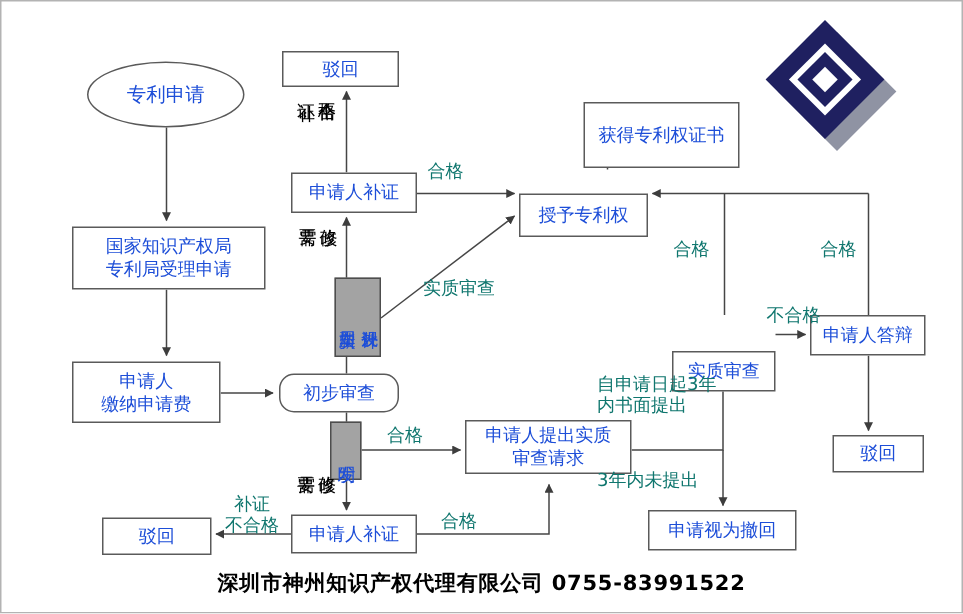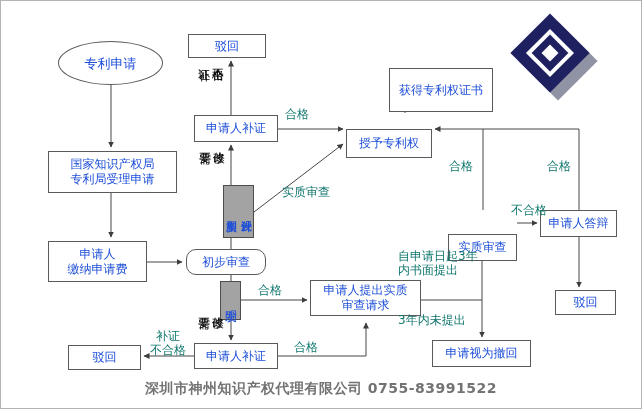--- a/index.html
+++ b/index.html
@@ -33,21 +33,21 @@
     white-space:pre-line;
   }
   .vlabel{
     position:absolute;z-index:3;
     writing-mode:vertical-lr;text-orientation:upright;
     font-size:12px;line-height:14px;color:#000;
     white-space:pre-line;
   }
   .footer{
     position:absolute;left:0;right:0;bottom:10px;z-index:3;
-    text-align:center;color:#737373;font-weight:bold;font-size:14px;
+    text-align:center;color:#000000;font-weight:bold;font-size:14px;
     letter-spacing:0.5px;
   }
   .logo{position:absolute;left:505px;top:12px;width:92px;height:88px;z-index:2;}
   .logo .d{position:absolute;transform:rotate(45deg);}
   .logo .shadow{width:56px;height:56px;left:24px;top:20px;background:#8f93a3;}
   .logo .navy{width:56px;height:56px;left:16px;top:12px;background:#1f2060;}
   .logo .white-ring{width:34px;height:34px;left:27px;top:23px;background:#ffffff;}
   .logo .navy2{width:26px;height:26px;left:31px;top:27px;background:#1f2060;}
   .logo .white-center{width:12px;height:12px;left:38px;top:34px;background:#ffffff;}
 </style>

